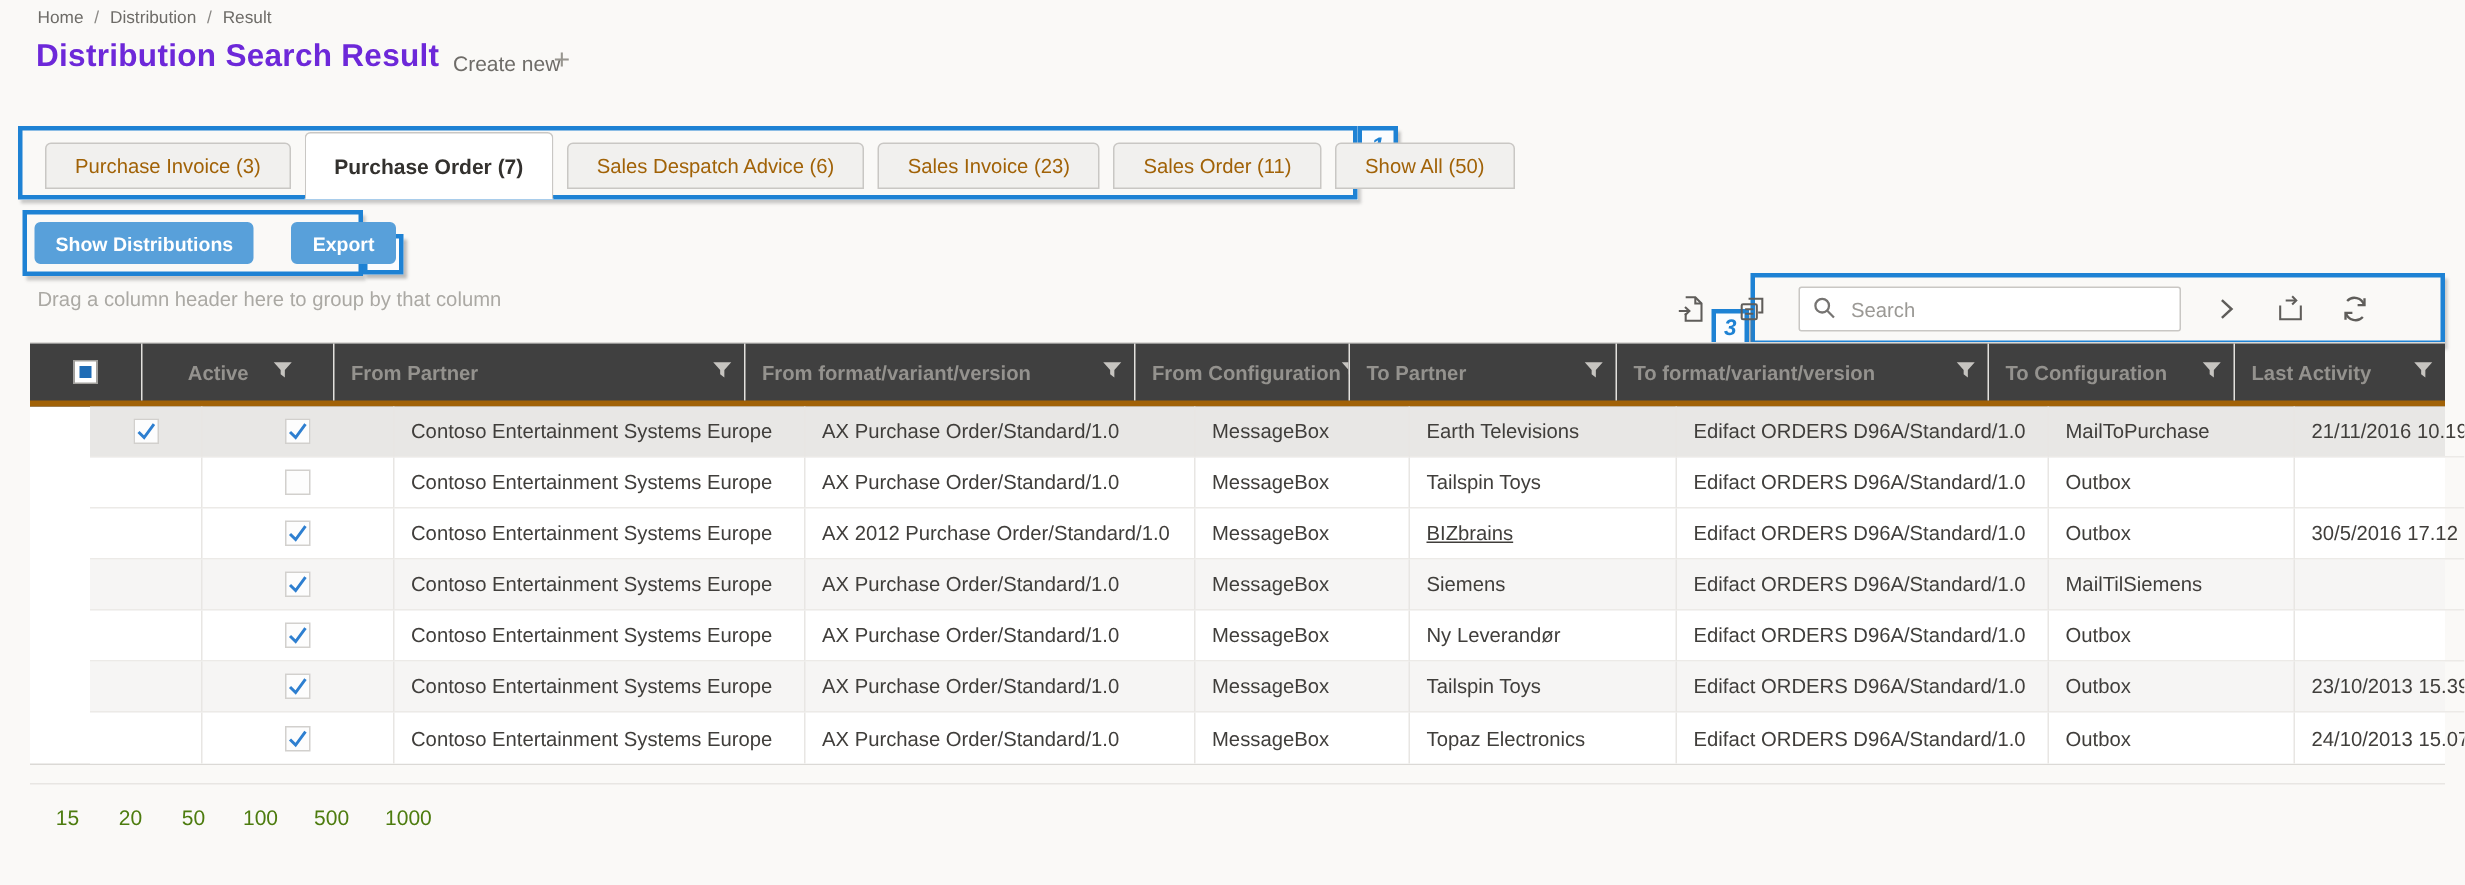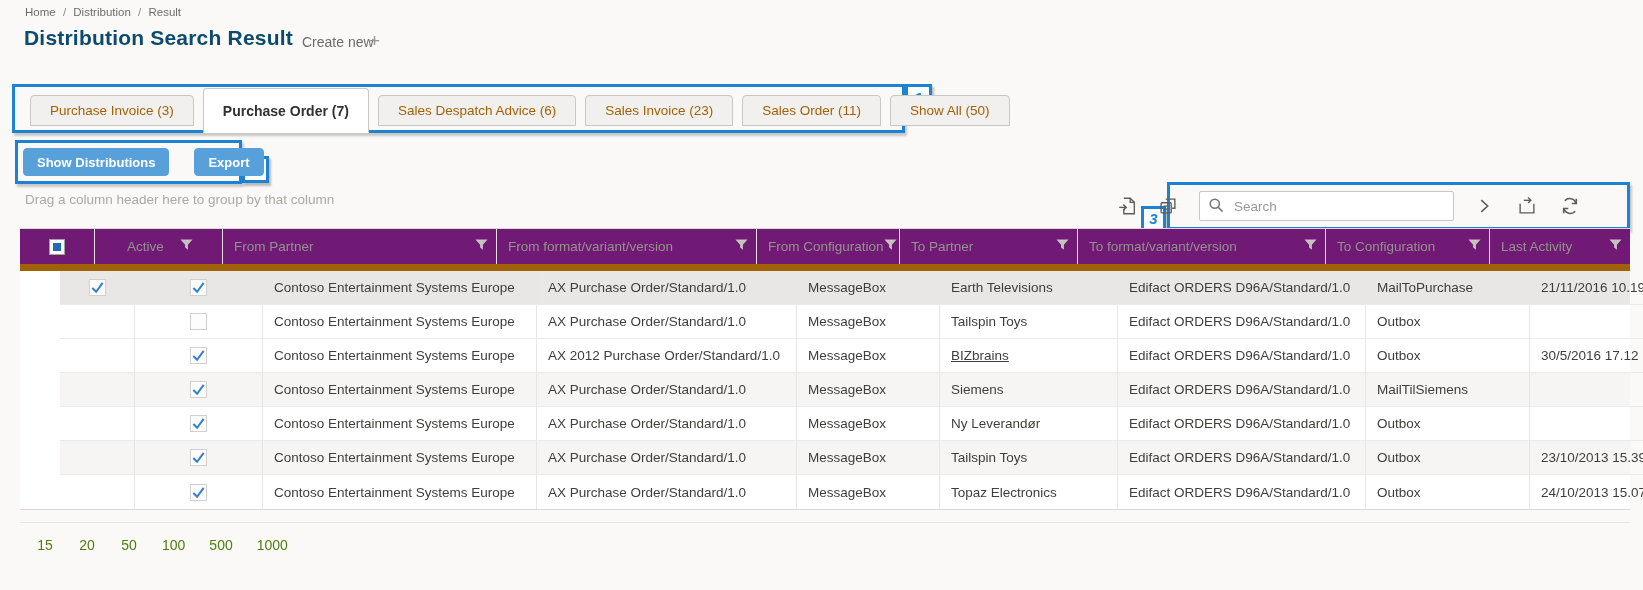--- a/index.html
+++ b/index.html
@@ -3,21 +3,21 @@
 <meta charset="utf-8">
 <style>
   * { margin:0; padding:0; box-sizing:border-box; }
   html,body { background:#faf9f7; }
   body { font-family:"Liberation Sans","DejaVu Sans",sans-serif; }
   #app { position:relative; width:1643px; height:590px; background:#faf9f7; overflow:hidden; }
 
   
   .breadcrumb { position:absolute; left:25px; top:6px; font-size:11.5px; color:#6e6c68; }
   .breadcrumb span.sep { margin:0 4px; color:#8a8885; }
-  .page-title { position:absolute; left:24px; top:26px; font-size:21px; font-weight:bold; color:#0c4a6e; letter-spacing:.2px; }
+  .page-title { position:absolute; left:24px; top:26px; font-size:21px; font-weight:bold; color:#6d28d9; letter-spacing:.2px; }
   .create-new { position:absolute; left:302px; top:34px; font-size:14px; color:#6e6c68; cursor:pointer; }
   .plus-icon { position:absolute; left:369px; top:30px; font-size:19px; color:#97958f; font-weight:400; }
 
   
   .anno-box { position:absolute; border:3px solid #1e82d4; box-shadow:2px 3px 2px rgba(110,110,110,.35); pointer-events:none; }
   .anno-badge { position:absolute; width:27px; height:27px; background:#fbfcfe; border:3px solid #1e82d4;
     color:#1e82d4; font-weight:bold; font-style:italic; font-size:15px; display:flex; align-items:center; justify-content:center;
     box-shadow:2px 3px 2px rgba(110,110,110,.45); }
   #anno1 { left:12px; top:84px; width:893px; height:49px; }
   #badge1 { left:905px; top:84px; }
@@ -48,21 +48,21 @@
   .search-wrap { position:relative; margin-left:19px; flex:none; }
   .search-input { width:255px; height:30px; border:1px solid #c9c7c4; border-radius:2px; background:#fff;
     padding:0 8px 0 34px; font-size:13.5px; color:#444; font-family:inherit; }
   .search-input::placeholder { color:#9b9995; }
   .search-glass { position:absolute; left:9px; top:6px; }
   .right-icons { display:flex; align-items:center; margin-left:18px; gap:19px; }
 
   
   .grid { position:absolute; left:20px; top:228px; width:1610px; background:#fff;
     border-top:1px solid #dbd9d6; border-bottom:1px solid #dbd9d6; }
-  .hrow { display:flex; height:42px; border-bottom:7px solid #a16207; background:#701a75; }
+  .hrow { display:flex; height:42px; border-bottom:4px solid #a16207; background:#404040;font-weight:bold; }
   .hcell { display:flex; align-items:center; justify-content:space-between; padding:0 8px 0 11px;
     border-right:1px solid #e3e1de; font-size:13.5px; color:#94928e; cursor:pointer; overflow:hidden; white-space:nowrap; }
   .hcell:last-child { border-right:none; }
   .hcell.center { justify-content:center; gap:16px; }
   .hcell.selhead { justify-content:center; padding:0; }
   .trow { display:flex; height:34px; background:#fff;margin-left:40px; }
   .trow.shaded { background:#f6f5f4; }
   .trow.selected { background:#e8e7e5; }
   .cell { display:flex; align-items:center; padding:0 8px 0 11px; border-right:1px solid #e8e6e3;
     border-bottom:1px solid #eceae7; font-size:13.5px; color:#403e3b; overflow:hidden; white-space:nowrap; }

